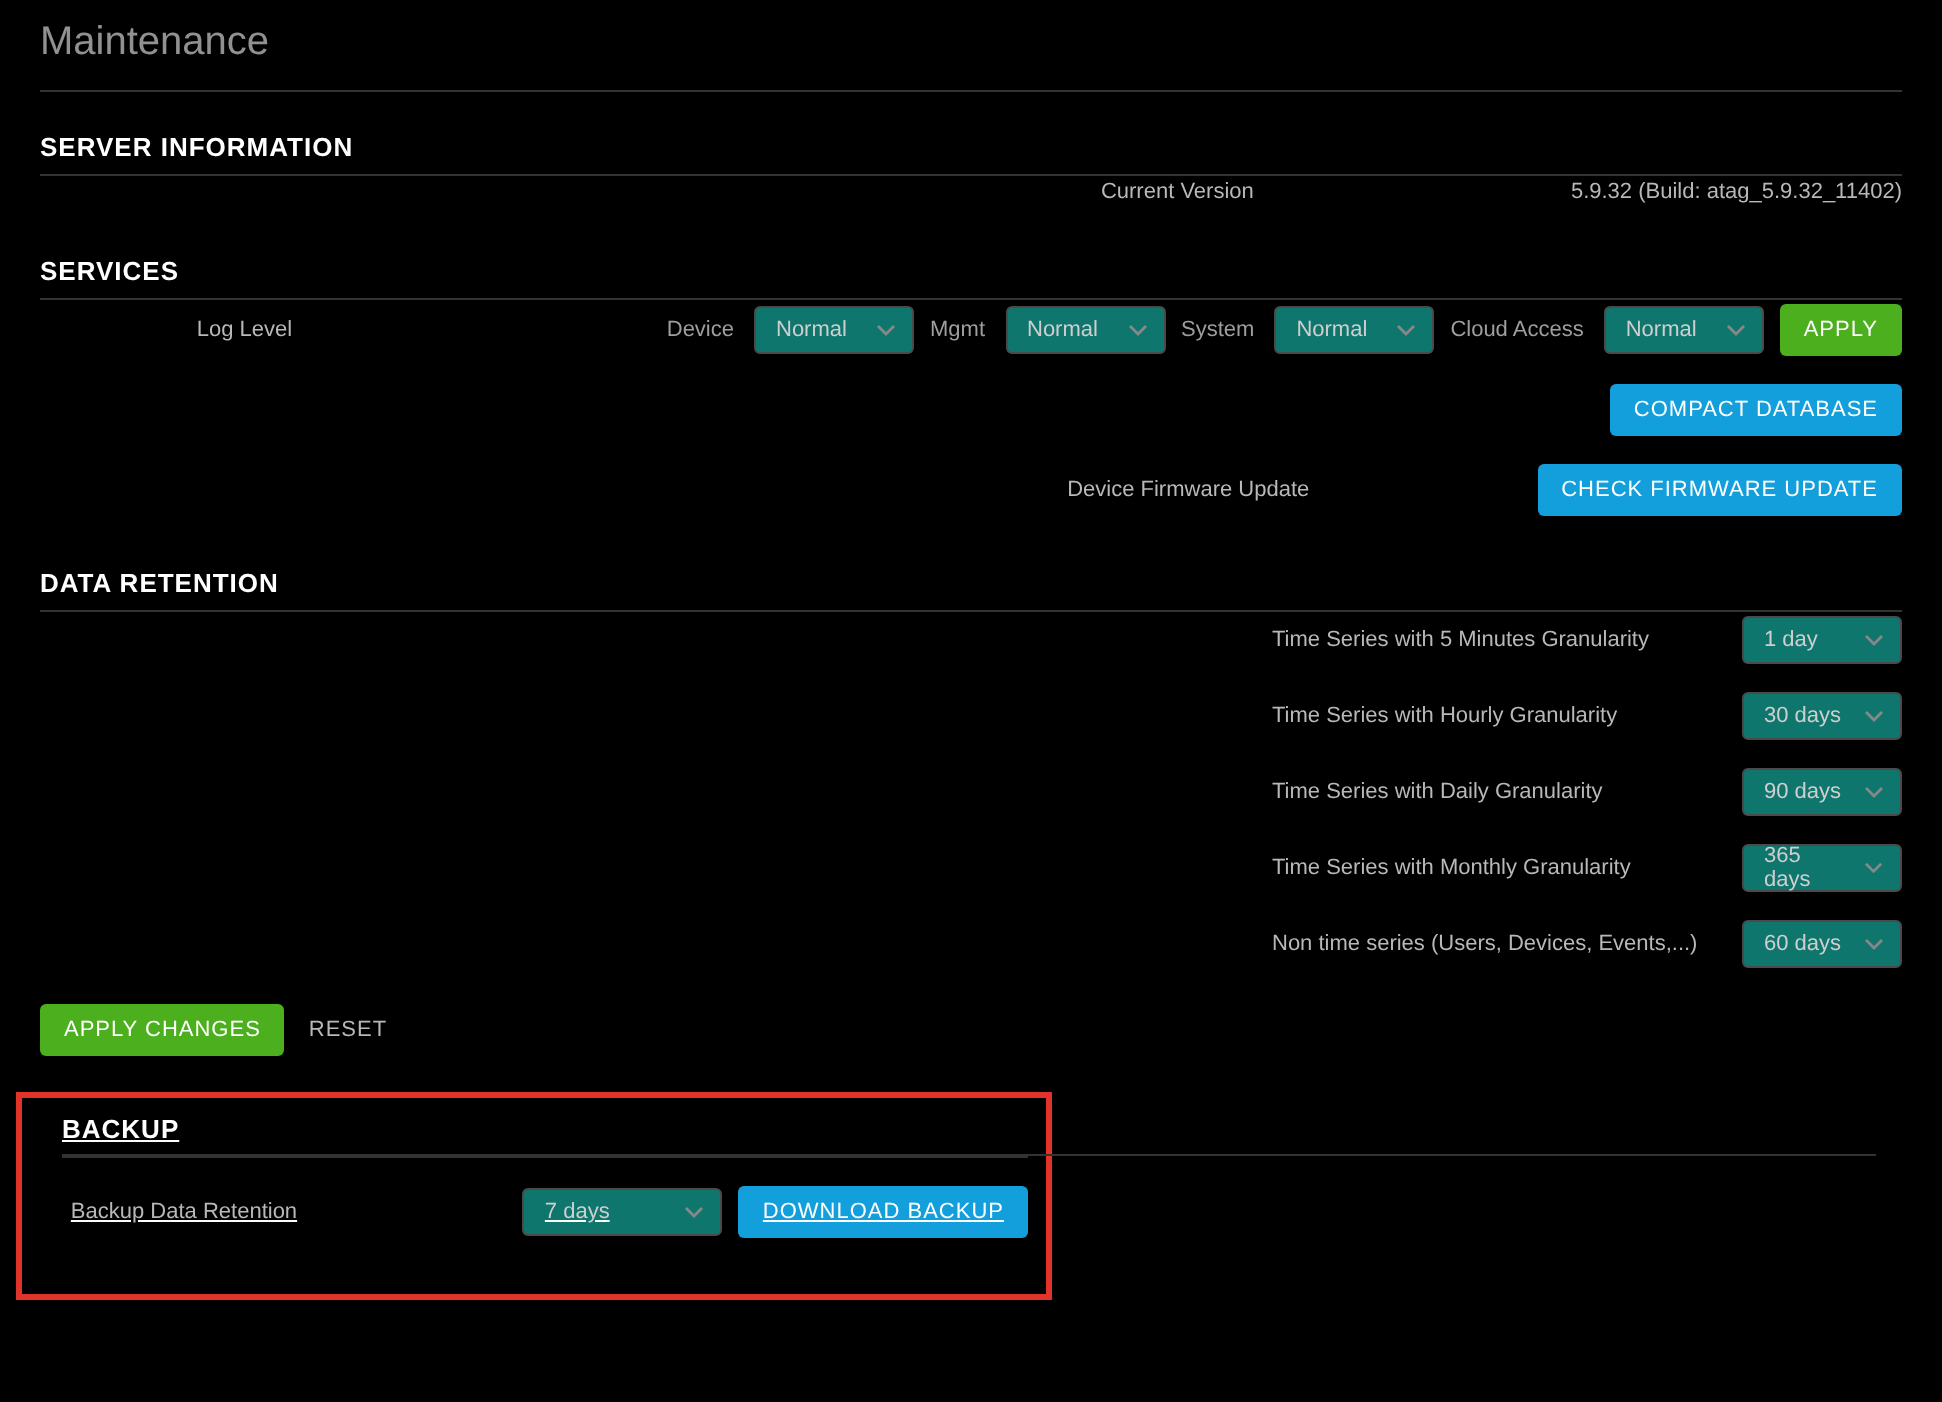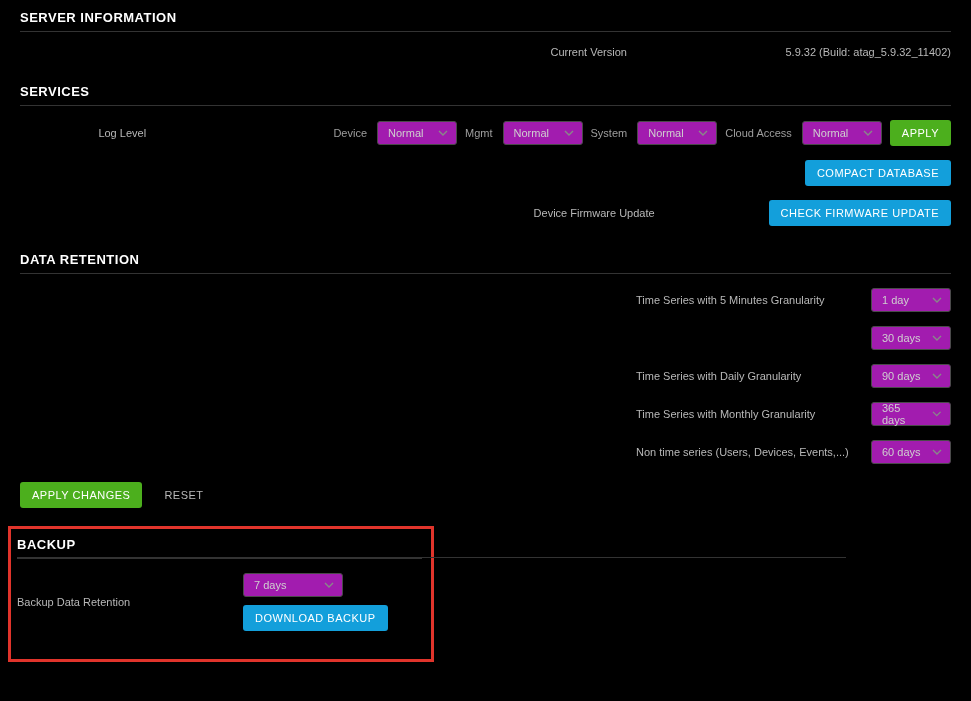--- a/index.html
+++ b/index.html
@@ -22,21 +22,21 @@
     padding: 0 0 12px 0;
     border-bottom: 1px solid #333;
     margin-bottom: 20px;
   }
   .section-heading {
     font-size: 13px;
     font-weight: 700;
     letter-spacing: 0.5px;
     padding-bottom: 6px;
     border-bottom: 1px solid #333;
-    margin-bottom: 14px;
+    margin-bottom: 2px;
   }
   .section { margin-bottom: 26px; }
   .row {
     display: flex;
     align-items: center;
     margin-bottom: 14px;
     justify-content: flex-end;
   }
   .row-label {
     color: #b8b8b8;
@@ -54,21 +54,21 @@
   }
   .inline-label {
     color: #9e9e9e;
     font-size: 11px;
     margin-right: 2px;
   }
   .select {
     display: inline-flex;
     align-items: center;
     justify-content: space-between;
-    background: #a21caf;
+    background: #0f766e;
     border: 1px solid #4a4a4a;
     border-radius: 3px;
     height: 24px;
     padding: 0 8px 0 10px;
     color: #cfcfcf;
     font-size: 11px;
     min-width: 80px;
     cursor: pointer;
   }
   .select.w90 { width: 72px; }
@@ -101,40 +101,41 @@
     background: #fff;
     display: inline-block;
     cursor: pointer;
   }
   .checkbox-label {
     color: #b8b8b8;
     font-size: 11px;
   }
   .actions-row {
     display: flex;
-    gap: 10px;
     margin: 18px 0 18px 0;
   }
   .highlight-box {
     border: 3px solid #e0342b;
     margin-left: -12px;
-    padding: 8px 9px 4px 6px;
-    width: 426px;
+    padding: 8px 9px 4px 20px;
+    width: 518px;
+    text-decoration: underline;
   }
   
   .full-border {
     border-bottom: 1px solid #333;
     margin-bottom:14px;
   }
 </style>
 </head>
 <body>
 
 <div class="page">
 
+  <div class="page-title">Maintenance</div>
 
   <div class="section">
     <div class="section-heading">SERVER INFORMATION</div>
     <div class="row">
       <div class="row-label">Current Version</div>
       <div class="row-value">5.9.32 (Build: atag_5.9.32_11402)</div>
     </div>
   </div>
 
   <div class="section">
@@ -213,20 +214,21 @@
           <span class="chevron">
               <svg viewBox="0 0 10 10">
                 <path d="M1 3 L5 7 L9 3" stroke="#888" stroke-width="1.4" fill="none"></path>
               </svg>
             </span>
         </div>
       </div>
     </div>
 
     <div class="row">
+      <div class="row-label">Time Series with Hourly Granularity</div>
       <div class="row-value">
         <div class="select w90">
           <span>30 days</span>
           <span class="chevron">
               <svg viewBox="0 0 10 10">
                 <path d="M1 3 L5 7 L9 3" stroke="#888" stroke-width="1.4" fill="none"></path>
               </svg>
             </span>
         </div>
       </div>

